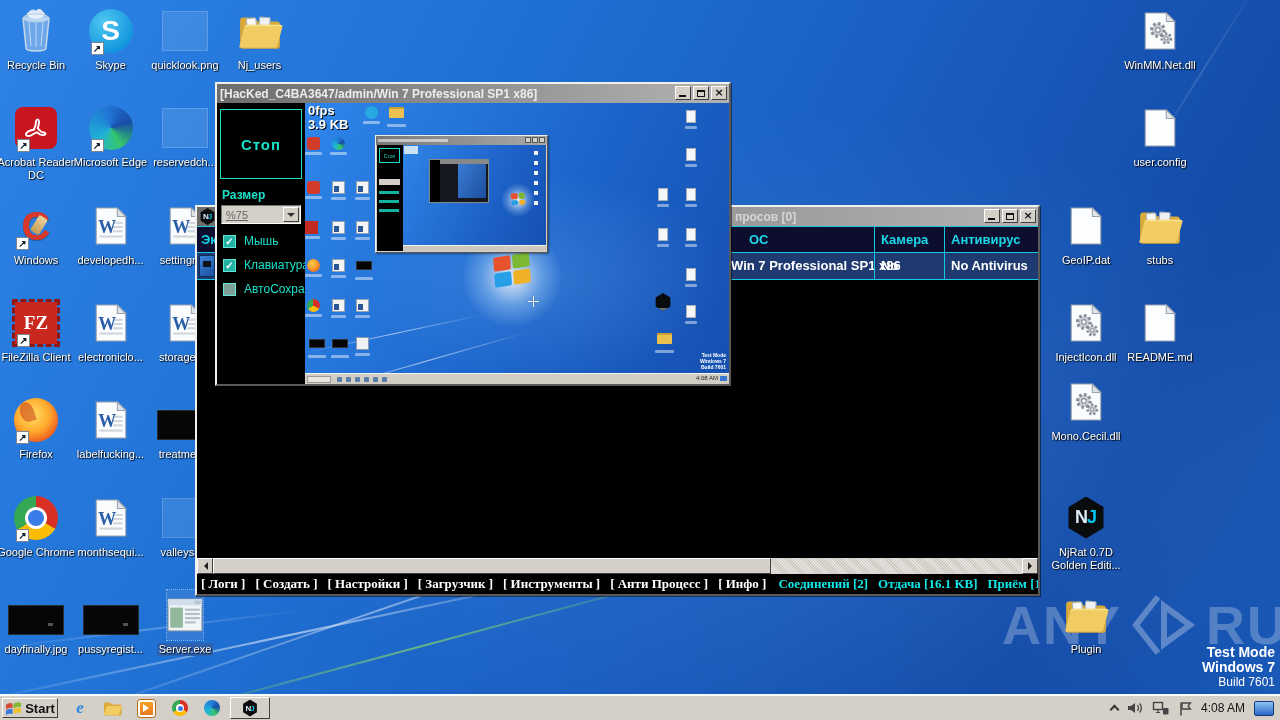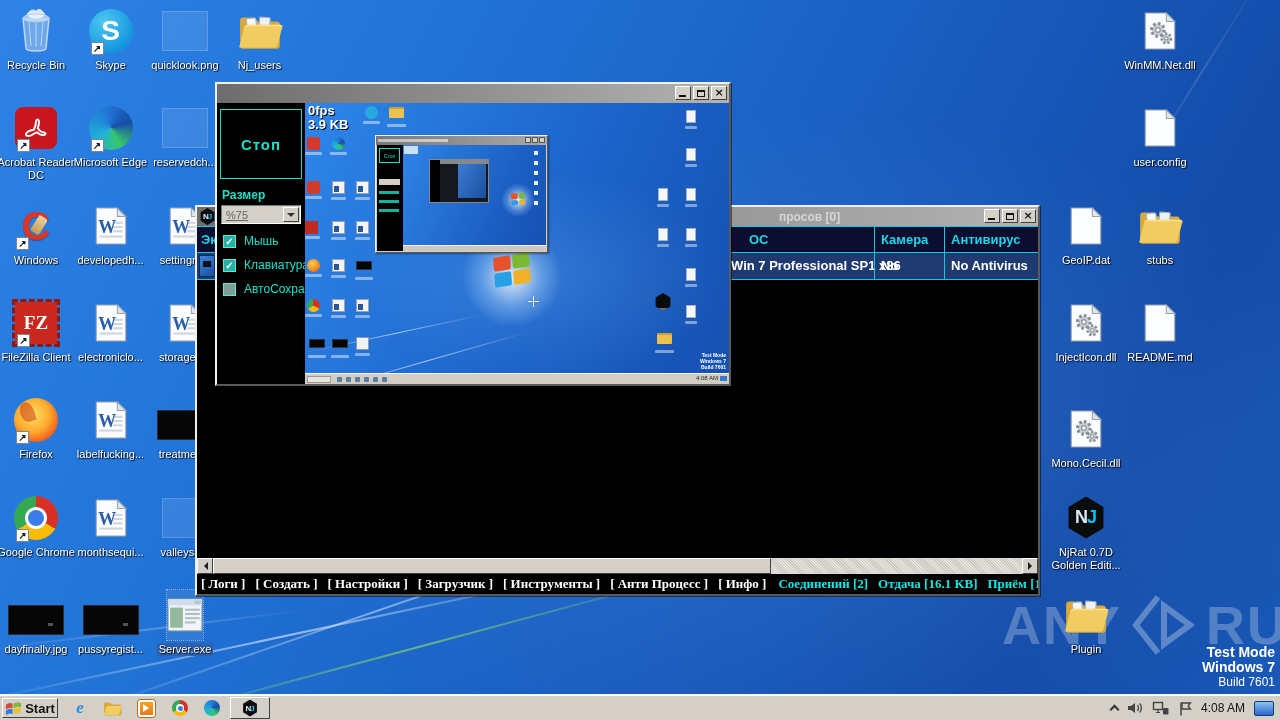--- a/index.html
+++ b/index.html
@@ -76,21 +76,21 @@
   .tbtn .mx{width:8px;height:7px;border:1px solid #111;border-top-width:2px;}
   .tbtn .cl{font-size:11px;font-weight:bold;color:#111;line-height:10px;font-family:"DejaVu Sans",sans-serif;}
   .nj-hex-sm{width:15px;height:17px;background:#0a0b0d;clip-path:polygon(50% 0,96% 25%,96% 75%,50% 100%,4% 75%,4% 25%);
     display:flex;align-items:center;justify-content:center;flex:none;}
   .nj-hex-sm .n{color:#dcecfa;font-weight:bold;font-size:8px;letter-spacing:-1px;}
   .nj-hex-sm .j{color:#00c4ee;font-weight:bold;font-size:8px;}
 
   
   #ratwin{left:195px;top:205px;width:845px;height:391px;z-index:20;}
   #ratwin .tbar{gap:4px;}
-  #rat-title{position:absolute;left:538px;color:#d6d6d6;margin-left:44px;}
+  #rat-title{position:absolute;left:538px;color:#d6d6d6;}
   .rat-body{position:absolute;left:0;top:19px;right:0;bottom:0;background:#000;display:flex;flex-direction:column;}
   .rat-header{height:27px;background:#0d0d30;border-top:1px solid #18c8e0;border-bottom:1px solid #18c8e0;position:relative;flex:none;}
   .hcell{position:absolute;top:5px;font-size:13px;font-weight:bold;color:#1ad8e8;}
   .vline{position:absolute;top:0;bottom:0;width:1px;background:#18c8e0;}
   .rat-row{height:27px;background:#1f3a70;border-bottom:1px solid #18c8e0;position:relative;flex:none;}
   .rcell{position:absolute;top:5px;font-size:13px;font-weight:bold;color:#fff;}
   .rat-thumb{position:absolute;left:2px;top:2px;width:16px;height:22px;
     background:linear-gradient(140deg,#3b85dd,#1c4f9e);border:1px solid #0c2c5e;}
   .rat-thumb i{position:absolute;left:3px;top:5px;width:8px;height:6px;background:#10131c;display:block;}
   .rat-void{flex:1;background:#000;}
@@ -529,21 +529,21 @@
             <path d="M1 1 h20 l8 8 v26 h-28z" fill="#fbfcfd" stroke="#98a2ae"></path>
             <path d="M21 1 l8 8 h-8z" fill="#dde3ea" stroke="#98a2ae"></path>
             <circle cx="13" cy="17" r="6" fill="#ccd1d8" stroke="#868d96" stroke-width="3" stroke-dasharray="2.4 2.2"></circle>
             <circle cx="13" cy="17" r="2.2" fill="#fff" stroke="#868d96"></circle>
             <circle cx="21" cy="25" r="4.4" fill="#ccd1d8" stroke="#868d96" stroke-width="2.6" stroke-dasharray="2 1.8"></circle>
             <circle cx="21" cy="25" r="1.6" fill="#fff" stroke="#868d96"></circle>
           </svg>
         </div>
         <div class="dlabel">InjectIcon.dll</div>
       </div>
-      <div class="dicon" style="left: 1044px; top: 404px;">
+      <div class="dicon" style="left: 1044px; top: 377px;">
         <div class="ica">
           <svg width="32" height="38" viewBox="0 0 30 36">
             <path d="M1 1 h20 l8 8 v26 h-28z" fill="#fbfcfd" stroke="#98a2ae"></path>
             <path d="M21 1 l8 8 h-8z" fill="#dde3ea" stroke="#98a2ae"></path>
             <circle cx="13" cy="17" r="6" fill="#ccd1d8" stroke="#868d96" stroke-width="3" stroke-dasharray="2.4 2.2"></circle>
             <circle cx="13" cy="17" r="2.2" fill="#fff" stroke="#868d96"></circle>
             <circle cx="21" cy="25" r="4.4" fill="#ccd1d8" stroke="#868d96" stroke-width="2.6" stroke-dasharray="2 1.8"></circle>
             <circle cx="21" cy="25" r="1.6" fill="#fff" stroke="#868d96"></circle>
           </svg>
         </div>
@@ -631,20 +631,21 @@
           <span class="mitem">[ Инфо ]</span>
           <span class="mstat first">Соединений [2]</span>
           <span class="mstat">Отдача [16.1 KB]</span>
           <span class="mstat">Приём [119.</span>
         </div>
     </div>
   </div>
 
   <div class="win" id="viewwin">
     <div class="tbar">
+      <span class="tbar-title">[HacKed_C4BA3647/admin/Win 7 Professional SP1 x86]</span>
       <span class="tbtns">
         <span class="tbtn">
             <i class="mn"></i>
           </span>
         <span class="tbtn">
             <i class="mx"></i>
           </span>
         <span class="tbtn">
             <span class="cl">×</span>
           </span>

